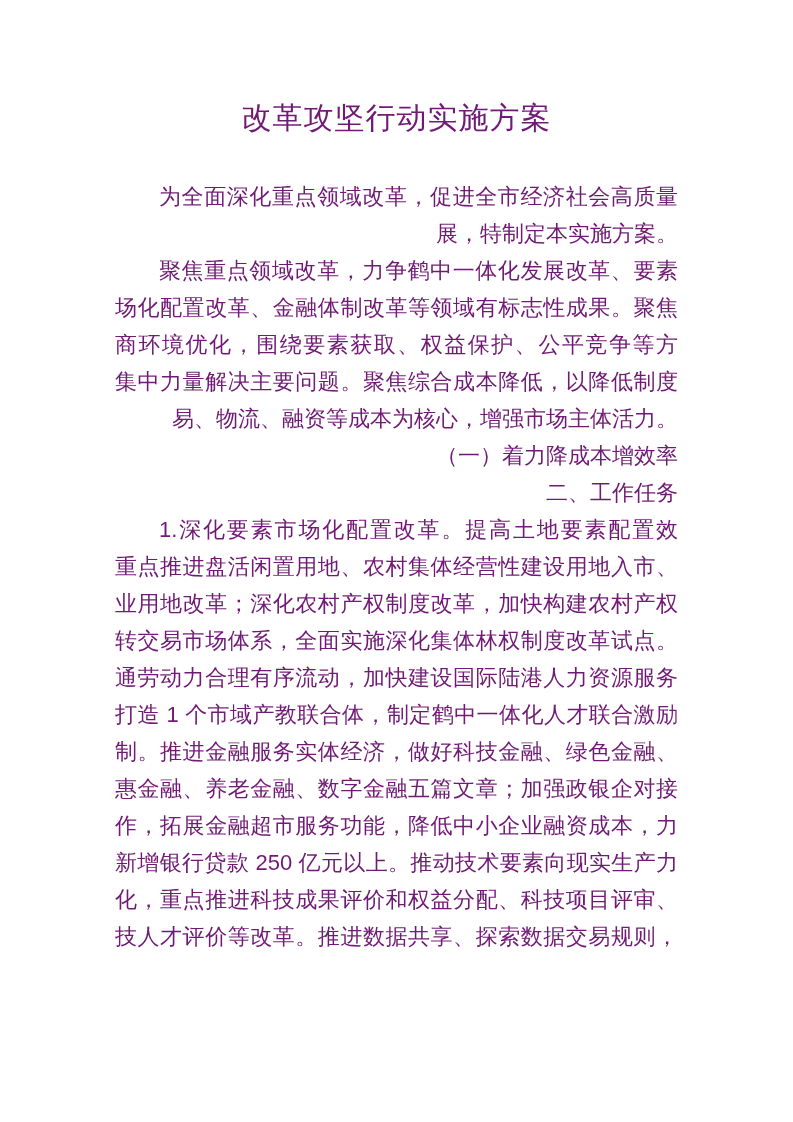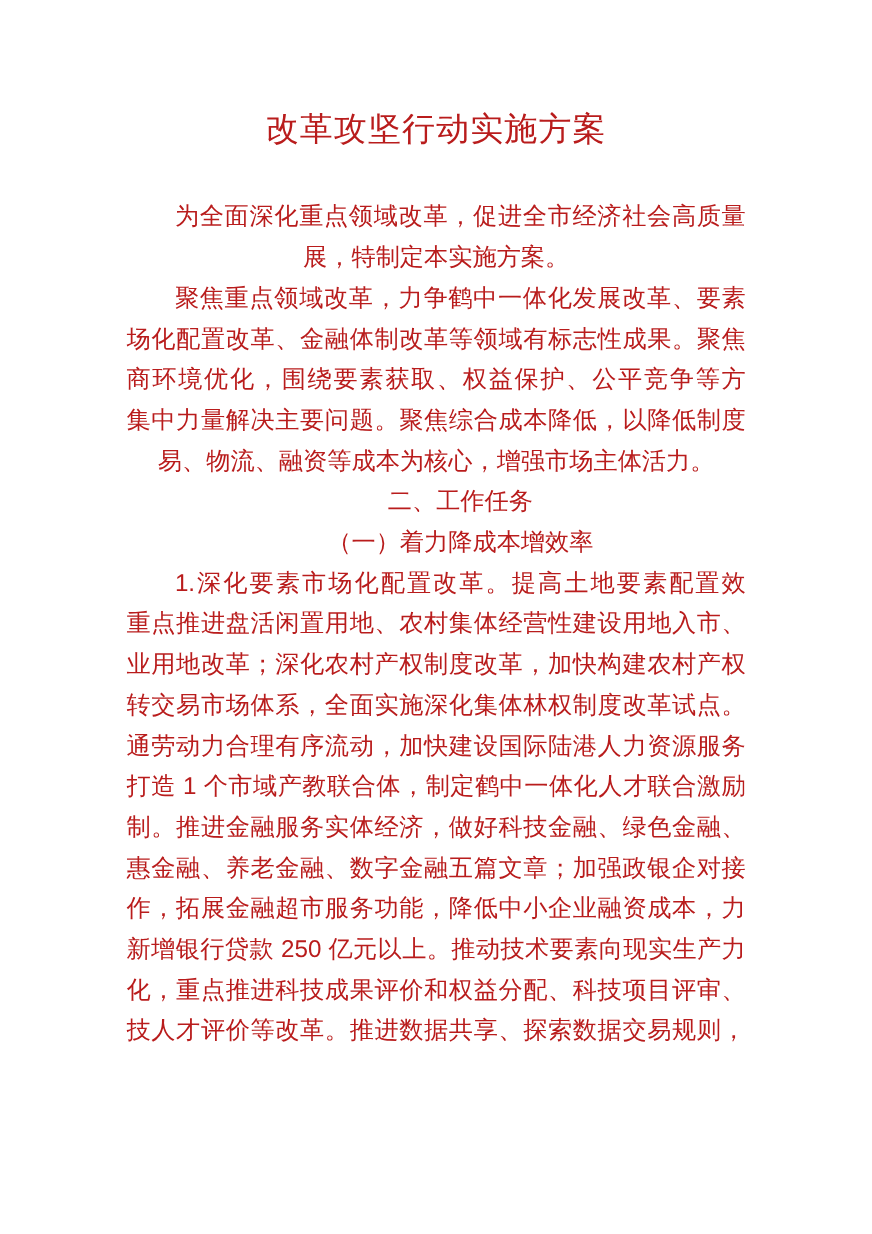--- a/index.html
+++ b/index.html
@@ -4,21 +4,21 @@
 <style>
   html, body { margin: 0; padding: 0; }
   body { background: #ffffff; }
 
   .page {
     position: relative;
     width: 793px;
     height: 1122px;
     margin: 0 auto;
     background: #ffffff;
-    color: #b91c1c;
+    color: #701a75;
     box-sizing: border-box;
     padding: 98px 115px 16px 115px;
     font-family: "Liberation Sans", "DejaVu Sans", sans-serif;
     overflow: hidden;
   }
 
   .doc-title {
     margin: 0 0 40px 0;
     font-size: 30px;
     line-height: 40px;
@@ -29,21 +29,21 @@
   }
 
   .body-text { width: 563px; }
 
   .ln {
     font-size: 22px;
     line-height: 37px;
     height: 37px;
     overflow: hidden;
     white-space: nowrap;
-    text-align: center;
+    text-align: right;
   }
   
   .fill {
     white-space: normal;
     text-align: justify;
     text-align-last: justify;
   }
   
   .indent { padding-left: 44px; }
   
@@ -63,23 +63,23 @@
     <div class="ln fill indent">为全面深化重点领域改革，促进全市经济社会高质量发</div>
     <div class="ln">展，特制定本实施方案。</div>
 
 
     <div class="ln fill indent">聚焦重点领域改革，力争鹤中一体化发展改革、要素市</div>
     <div class="ln fill">场化配置改革、金融体制改革等领域有标志性成果。聚焦营</div>
     <div class="ln fill">商环境优化，围绕要素获取、权益保护、公平竞争等方面，</div>
     <div class="ln fill">集中力量解决主要问题。聚焦综合成本降低，以降低制度交</div>
     <div class="ln">易、物流、融资等成本为核心，增强市场主体活力。</div>
 
+    <div class="ln kai indent">（一）着力降成本增效率</div>
+
     <div class="ln indent">二、工作任务</div>
-
-    <div class="ln kai indent">（一）着力降成本增效率</div>
 
     <div class="ln fill indent">1.深化要素市场化配置改革。提高土地要素配置效率，</div>
     <div class="ln fill">重点推进盘活闲置用地、农村集体经营性建设用地入市、产</div>
     <div class="ln fill">业用地改革；深化农村产权制度改革，加快构建农村产权流</div>
     <div class="ln fill">转交易市场体系，全面实施深化集体林权制度改革试点。畅</div>
     <div class="ln fill">通劳动力合理有序流动，加快建设国际陆港人力资源服务港，</div>
     <div class="ln fill">打造 1 个市域产教联合体，制定鹤中一体化人才联合激励机</div>
     <div class="ln fill">制。推进金融服务实体经济，做好科技金融、绿色金融、普</div>
     <div class="ln fill">惠金融、养老金融、数字金融五篇文章；加强政银企对接合</div>
     <div class="ln fill">作，拓展金融超市服务功能，降低中小企业融资成本，力争</div>

